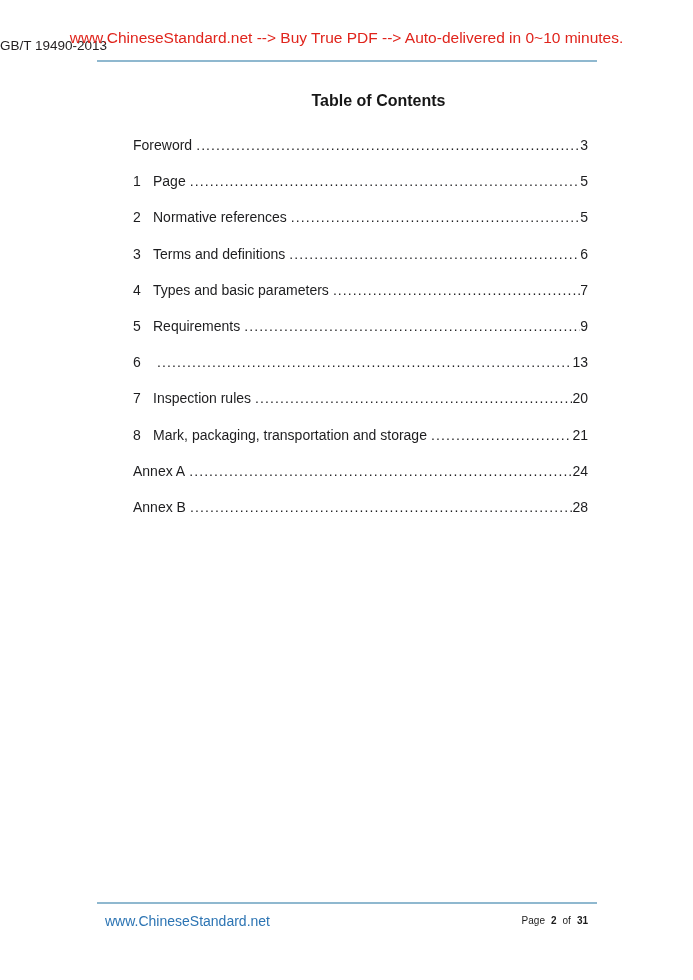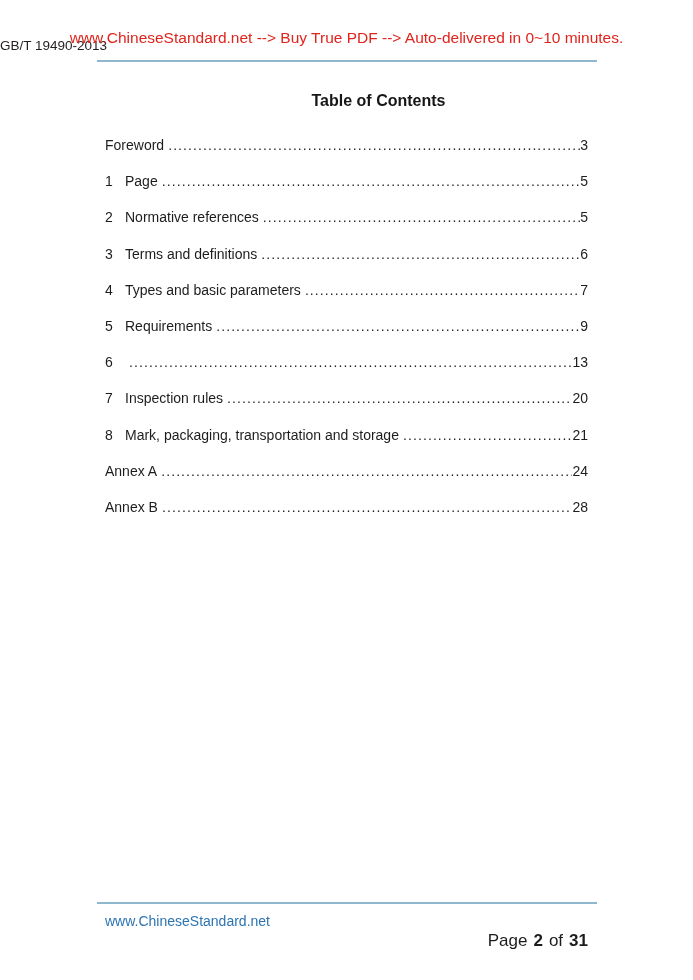--- a/index.html
+++ b/index.html
@@ -70,20 +70,21 @@
     left:105px;
     width:483px;
   }
   .toc-row{
     display:flex;
     align-items:center;
     height:36.2px;
     line-height:36.2px;
     font-size:14px;
     overflow:hidden;
+    margin-left:28px;
   }
   .toc-num{
     width:20px;
     flex:0 0 20px;
   }
   .toc-label{
     flex:0 0 auto;
     white-space:nowrap;
   }
   .toc-dots{
@@ -111,23 +112,22 @@
     position:absolute;
     top:913px;left:105px;
     font-size:14px;
     color:var(--link-blue);
     cursor:pointer;
   }
   .page-indicator{
     position:absolute;
     top:915px;
     right:105px;
-    font-size:17px;
+    font-size:10px;
     color:#1c1c1c;
-    margin-top:16px;
   }
   .page-indicator .sep{margin:0 3px 0 3px;}
   .page-indicator b{font-weight:bold;}
 </style>
 </head>
 <body>
 
 <div class="page">
 
   <div class="banner">www.ChineseStandard.net --&gt; Buy True PDF --&gt; Auto-delivered in 0~10 minutes.</div>

